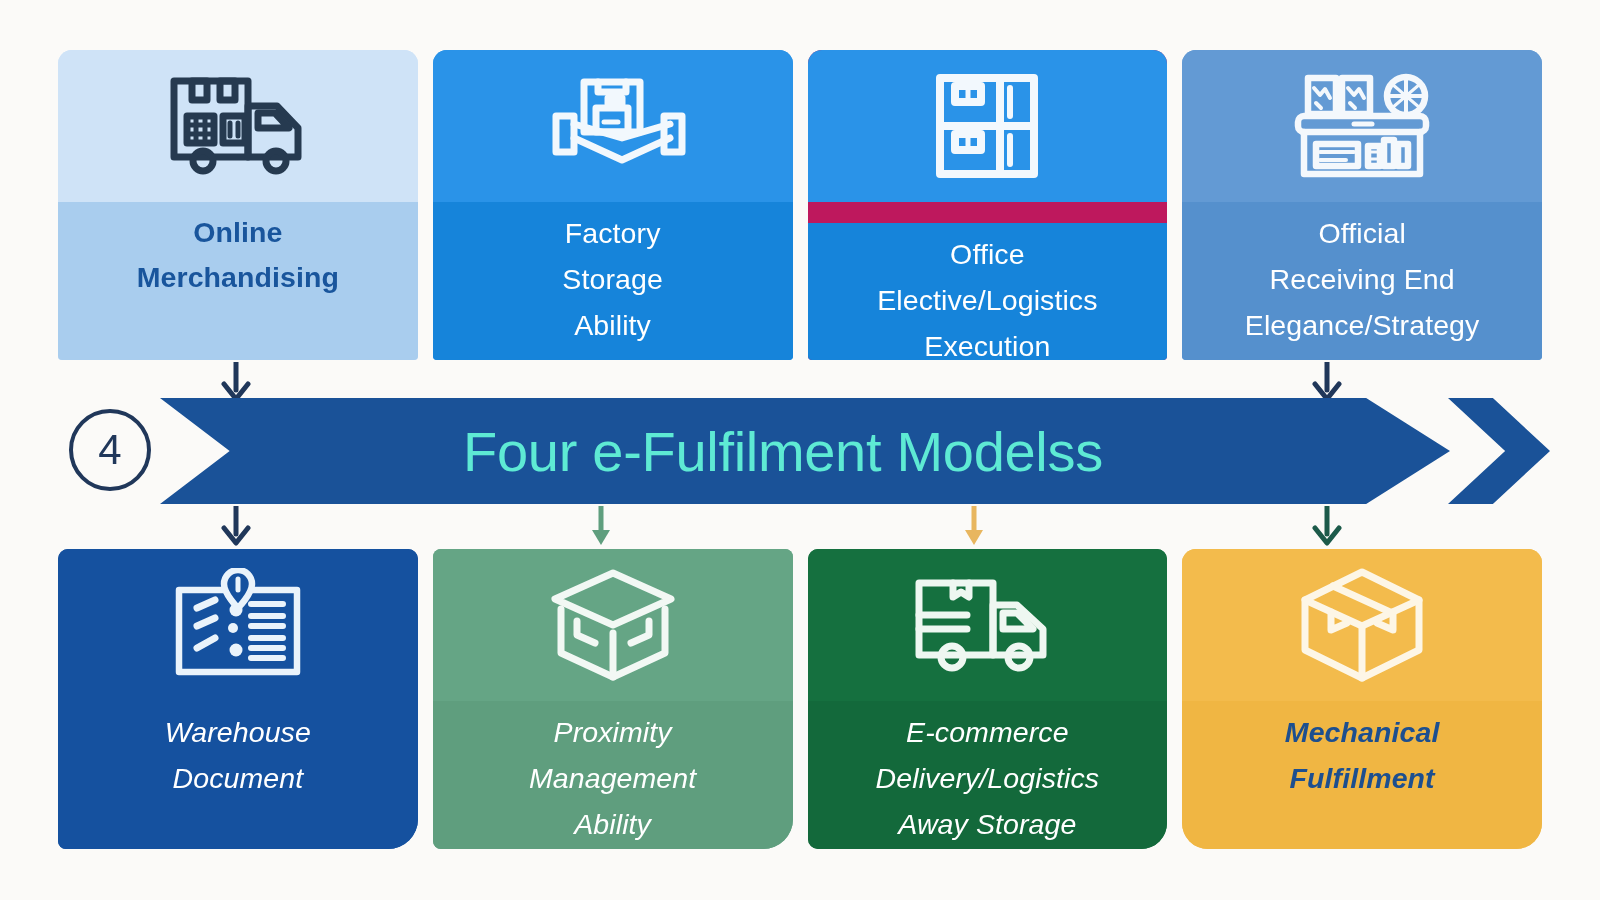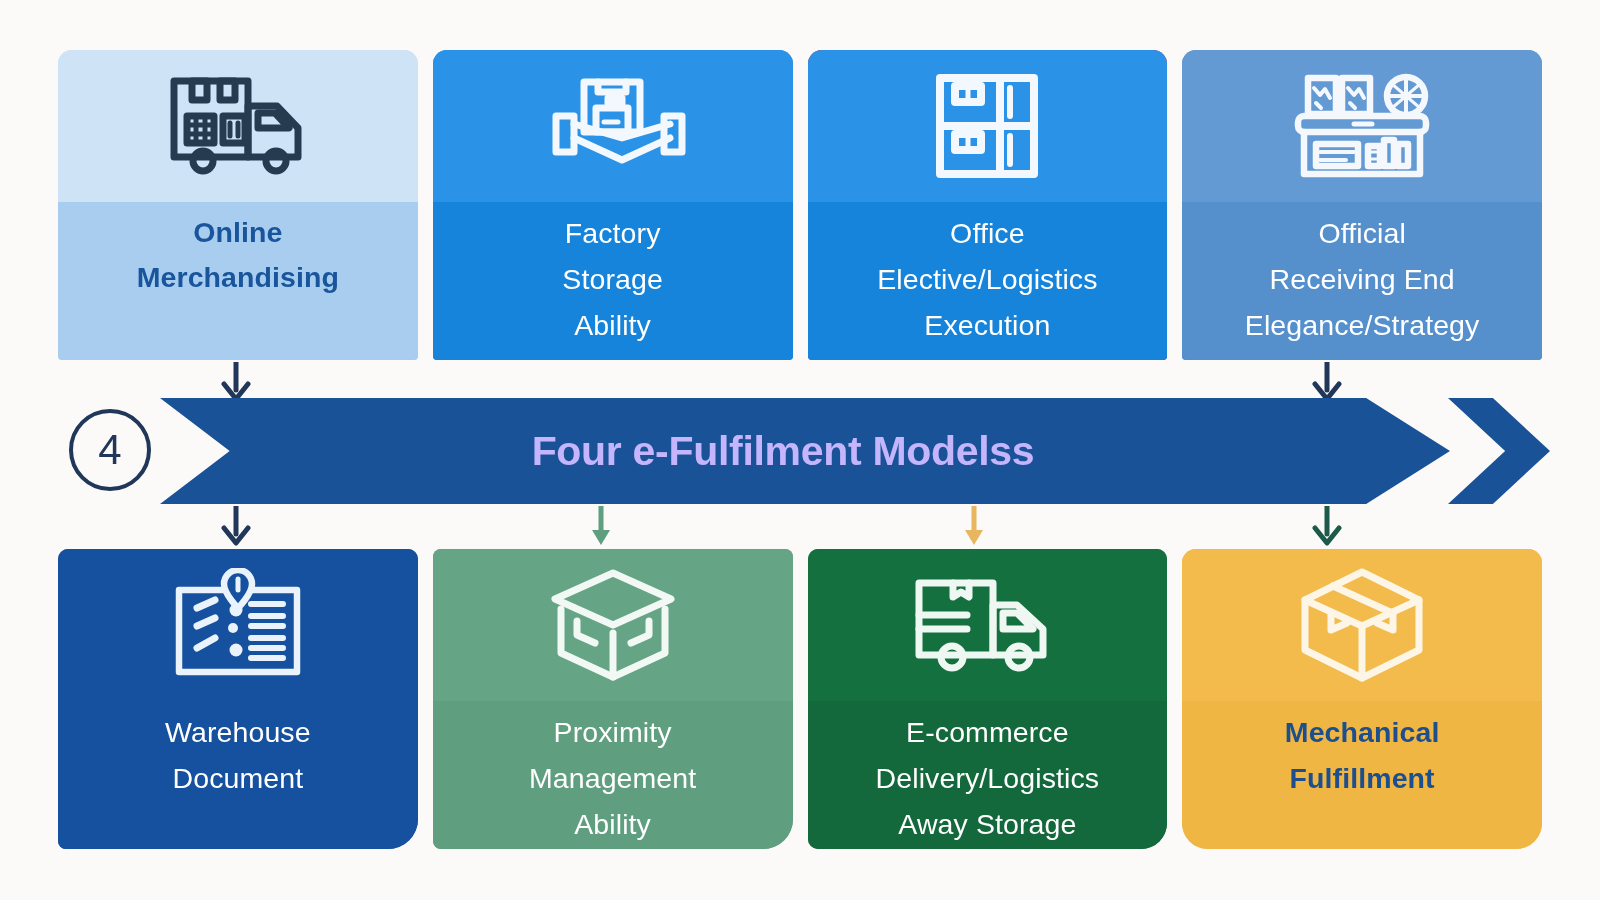--- a/index.html
+++ b/index.html
@@ -25,21 +25,21 @@
   
   .row {
     position: absolute;
     left: 58px;
     width: 1484px;
     display: flex;
     gap: 15px;
     justify-content: center;
   }
   #top-row    { top: 50px;  height: 310px; }
-  #bottom-row { top: 549px; height: 300px; }
+  #bottom-row { top: 549px; height: 300px; font-style: italic; }
 
   .card {
     flex: 1 1 0;
     display: flex;
     flex-direction: column;
     position: relative;
     overflow: hidden;
   }
 
   .card-icon {
@@ -82,20 +82,21 @@
   }
   #card-factory-storage .card-icon { background: #2a93e8; }
   #card-factory-storage .card-label {
     background: #1684da;
     color: #ffffff;
   }
 
   #card-office-elective {
     background: #be185d;
     border-radius: 14px 14px 4px 4px;
+    gap: 21px;
   }
   #card-office-elective .card-icon { background: #2a93e8; }
   #card-office-elective .card-label {
     background: #1684da;
     color: #ffffff;
   }
 
   #card-official-receiving {
     background: #639ad4;
     border-radius: 14px 14px 4px 4px;
@@ -162,23 +163,23 @@
     width: 1290px;
     height: 106px;
     background: #1a5298;
     clip-path: polygon(0 0, 93.5% 0, 100% 50%, 93.5% 100%, 0 100%, 5.4% 50%);
     display: flex;
     align-items: center;
     justify-content: center;
     filter: drop-shadow(0 2px 2px rgba(0,0,0,0.18));
   }
   #banner-title {
-    color: #c4b5fd;
-    font-size: 41px;
-    font-weight: bold;
+    color: #5eead4;
+    font-size: 56px;
+    font-weight: normal;
     letter-spacing: -0.3px;
     transform: translateX(-22px);
   }
   #banner-chevron {
     position: absolute;
     left: 1288px;
     top: 0;
     width: 102px;
     height: 106px;
     background: #1a5298;

